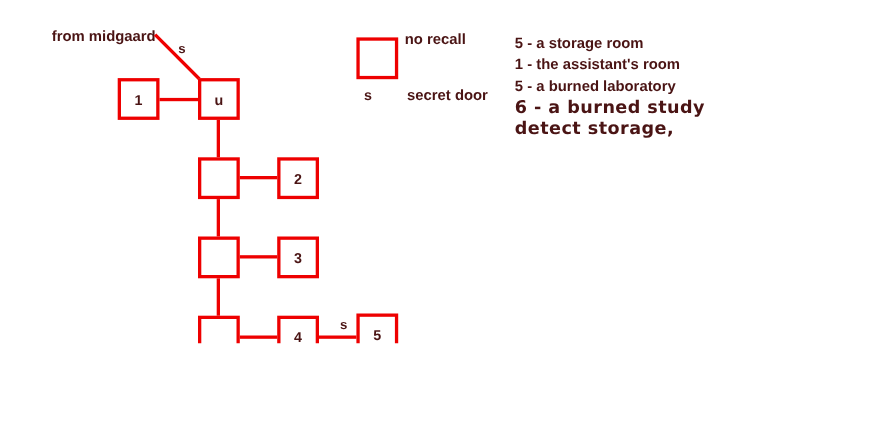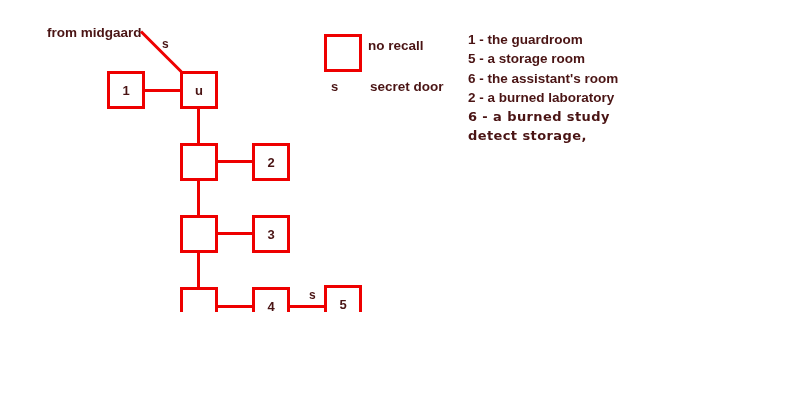--- a/index.html
+++ b/index.html
@@ -36,21 +36,21 @@
   .lbl{position:absolute;font-size:13.5px;line-height:1;white-space:nowrap;}
   .s-mark{position:absolute;font-size:12px;line-height:1;}
 
   
   .notes{
     position:absolute;left:468px;top:30px;
     font-size:13.5px;line-height:19.3px;white-space:nowrap;
   }
   .notes .alt{
     font-family:"DejaVu Sans",sans-serif;
-    font-size:13px;letter-spacing:0.4px;
+    font-size:16px;letter-spacing:0.4px;
   }
 </style>
 </head>
 <body>
 
 <div class="stage">
 
   <div class="lbl" style="left:47px;top:26px;">from midgaard</div>
   <div class="diag" style="left:141px;top:30px;width:57px;"></div>
   <div class="s-mark" style="left:162px;top:38px;">s</div>
@@ -92,26 +92,25 @@
   <div class="vline" style="left:197px;top:181px;height:34px;"></div>
   <div class="hline" style="left:218px;top:232px;width:34px;"></div>
   <div class="vline" style="left:197px;top:253px;height:34px;"></div>
   <div class="hline" style="left:218px;top:305px;width:34px;"></div>
   <div class="hline" style="left:290px;top:305px;width:34px;"></div>
   <div class="vline" style="left:269px;top:325px;height:34px;"></div>
   <div class="s-mark" style="left:309px;top:289px;">s</div>
   <div class="stray" style="left:288px;top:377px;width:5px;height:3px;"></div>
 
   <div class="room" style="left:324px;top:34px;"></div>
-  <div class="lbl" style="left:368px;top:39px;">no recall</div>
+  <div class="lbl" style="left:368px;top:29px;">no recall</div>
   <div class="lbl" style="left:331px;top:80px;font-size:13px;">s</div>
   <div class="lbl" style="left:370px;top:80px;">secret door</div>
 
   <div class="notes">
-    <div>1 - the guardroom</div>
     <div>5 - a storage room</div>
-    <div>6 - the assistant's room</div>
-    <div>2 - a burned laboratory</div>
+    <div>1 - the assistant's room</div>
+    <div>5 - a burned laboratory</div>
     <div class="alt">6 - a burned study</div>
     <div class="alt">detect storage,</div>
   </div>
 
 </div>
 
 </body></html>

